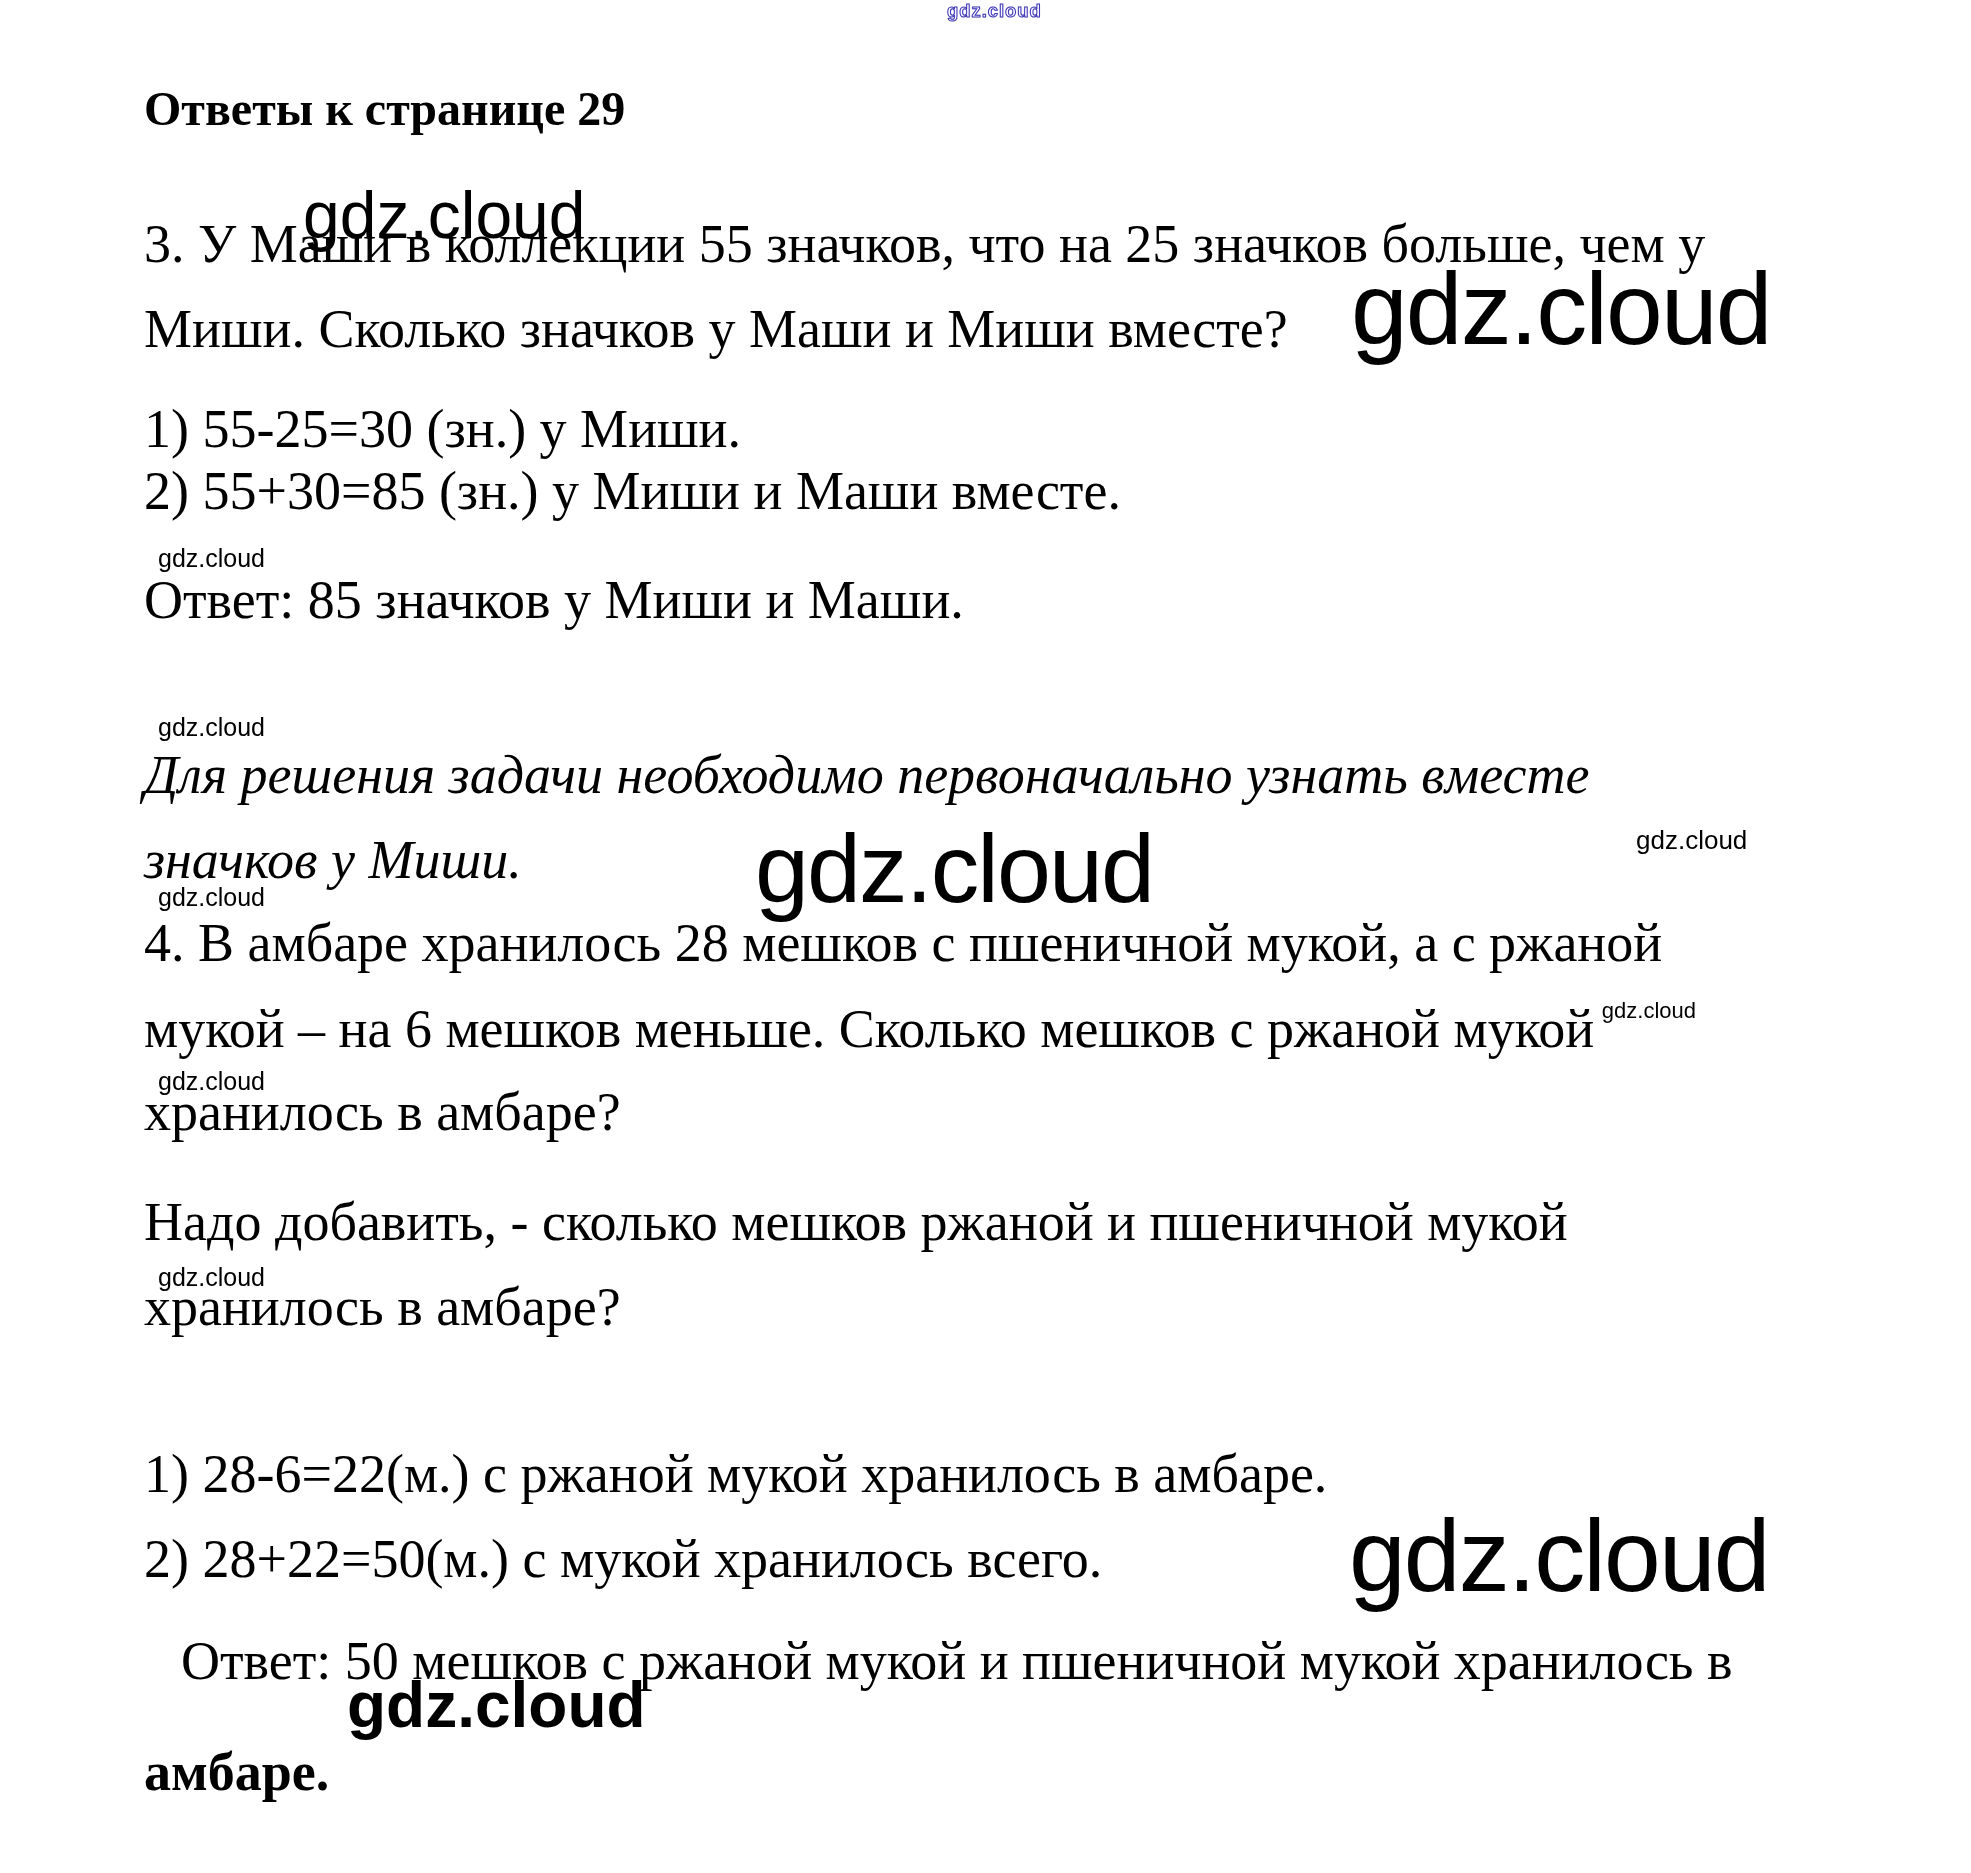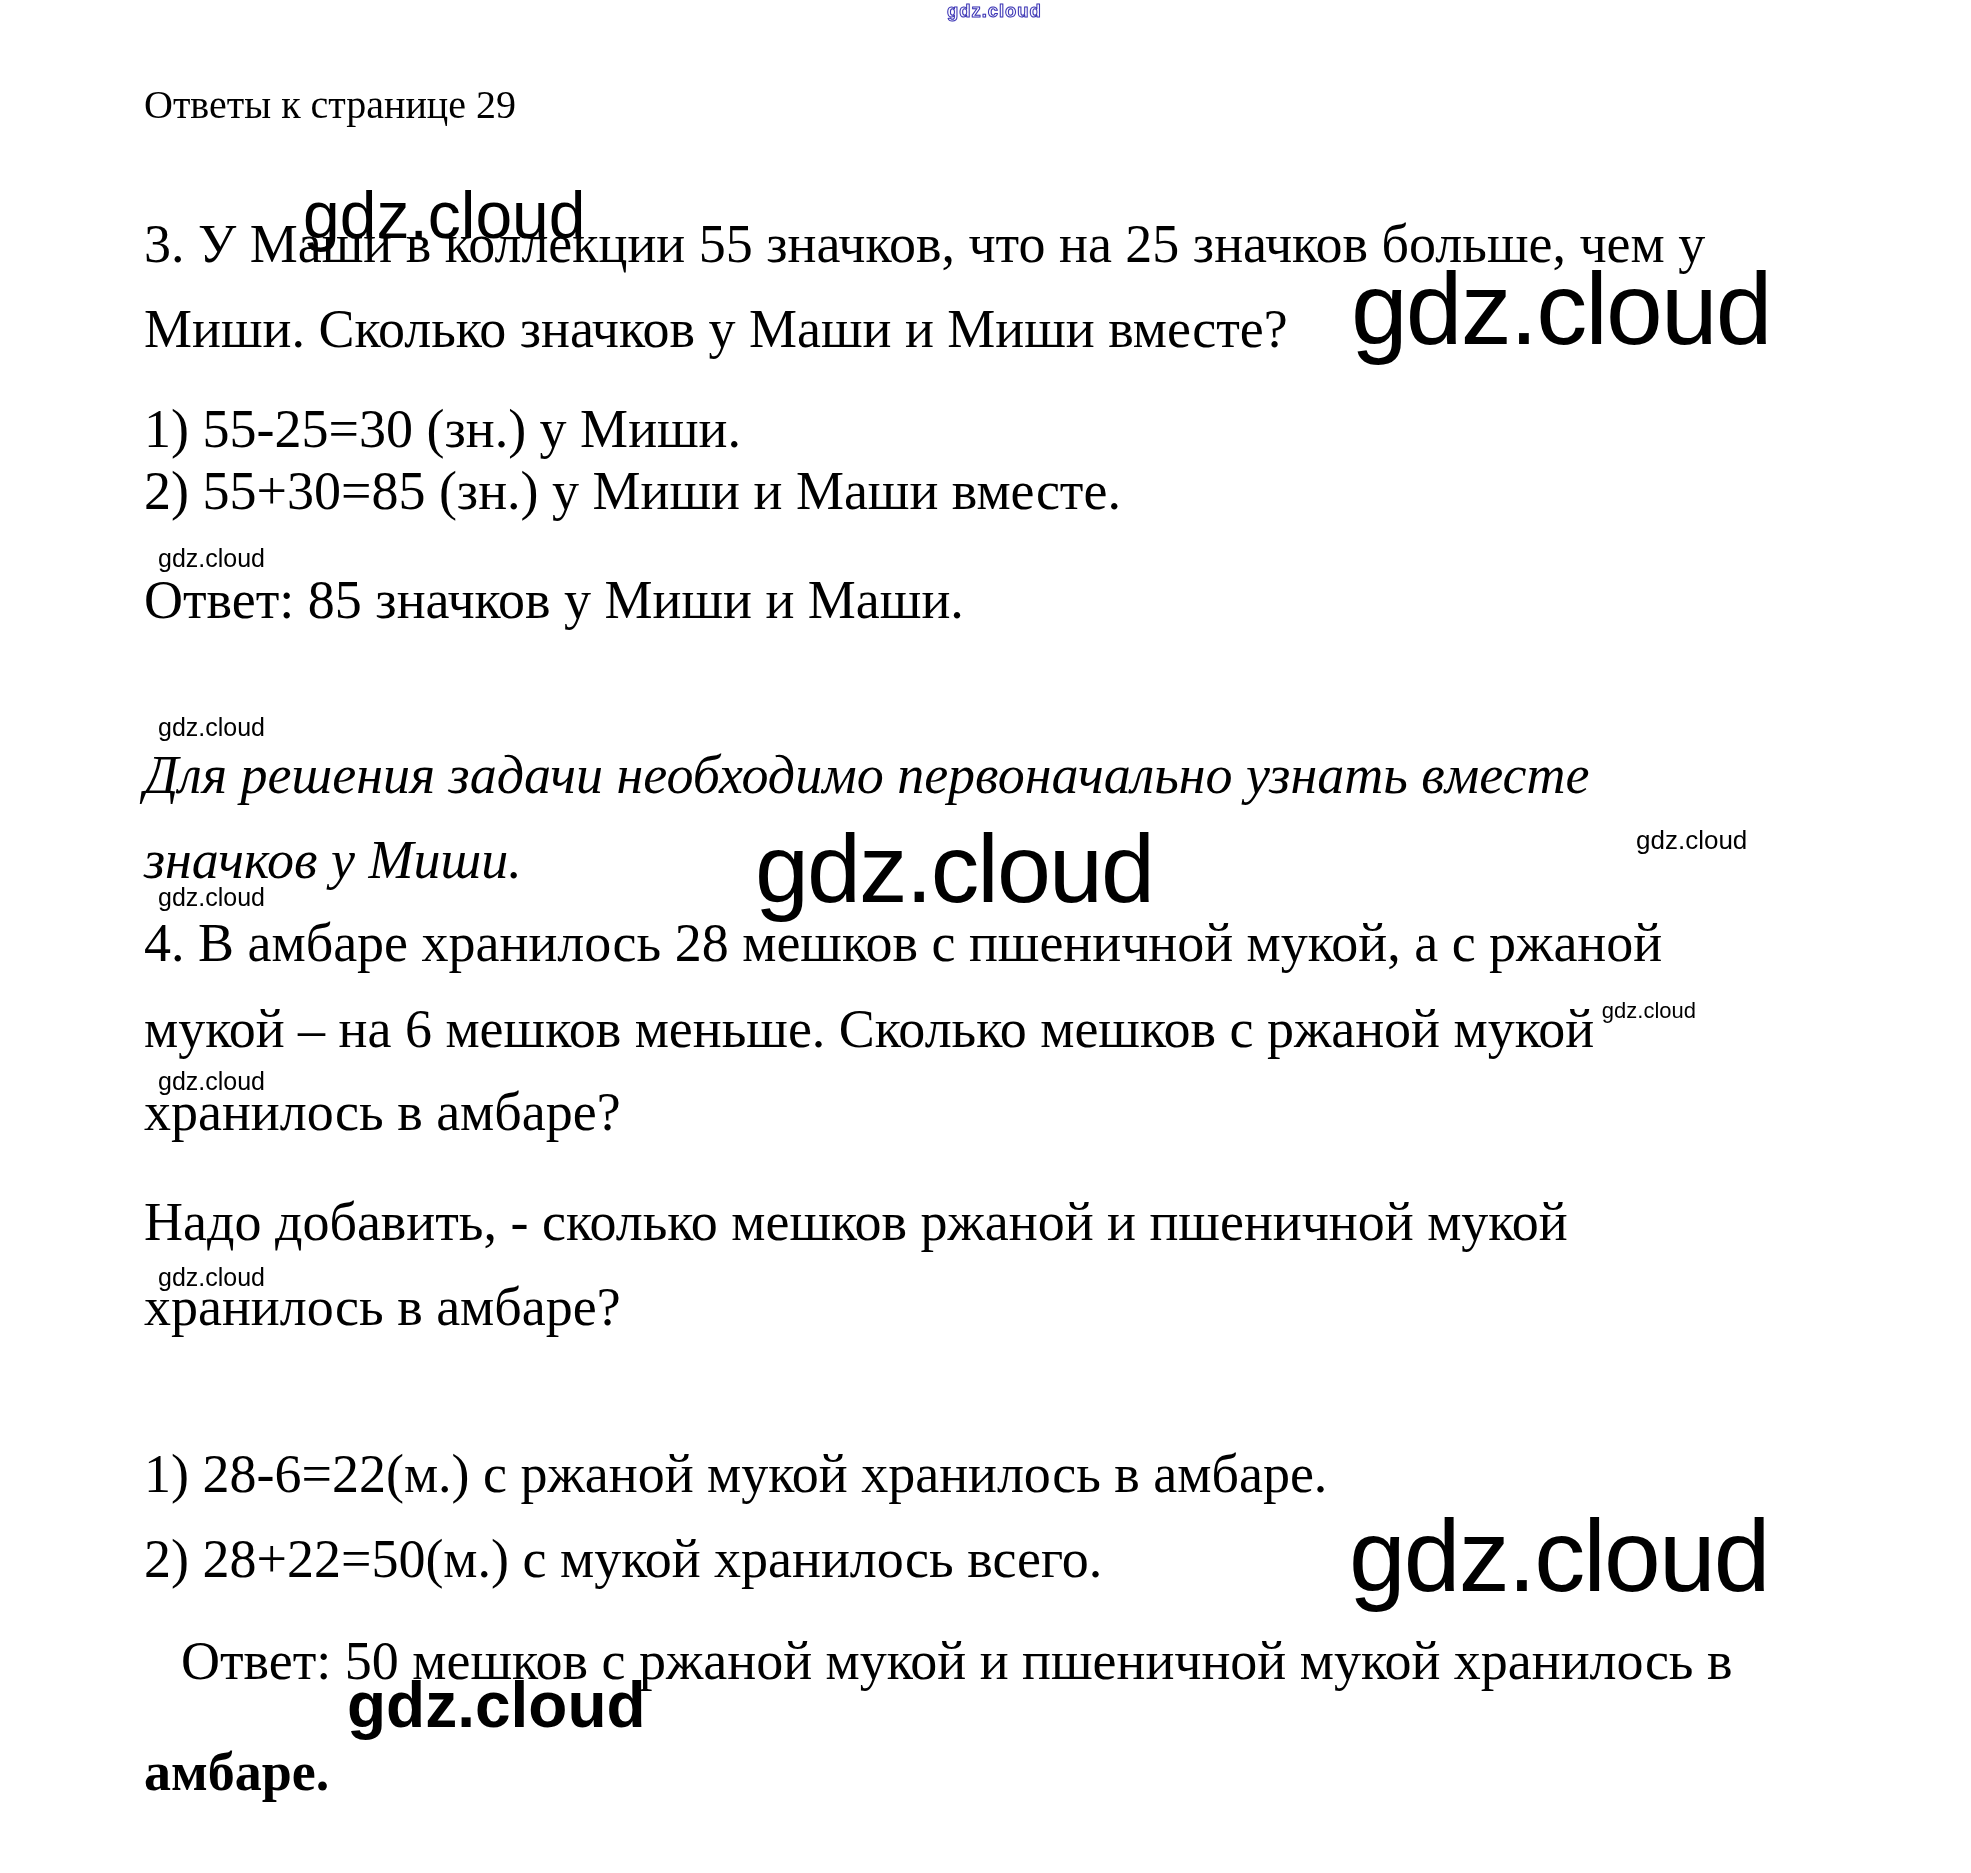--- a/index.html
+++ b/index.html
@@ -12,21 +12,21 @@
   }
   .t{
     position:absolute;
     white-space:nowrap;
     font-family:"Liberation Serif", serif;
     font-size:54px;
     line-height:1;
     color:#000000;
     z-index:2;
   }
-  .t.bold{font-weight:normal;font-size:40px;}
+  .t.bold{font-weight:bold;font-size:48px;}
   .t.italic{font-style:italic;}
   .wm{
     position:absolute;
     white-space:nowrap;
     font-family:"Liberation Sans","DejaVu Sans",sans-serif;
     color:#000000;
     line-height:1;
     z-index:1;
   }
   .wm-big{font-size:102px;letter-spacing:-1.9px;}

